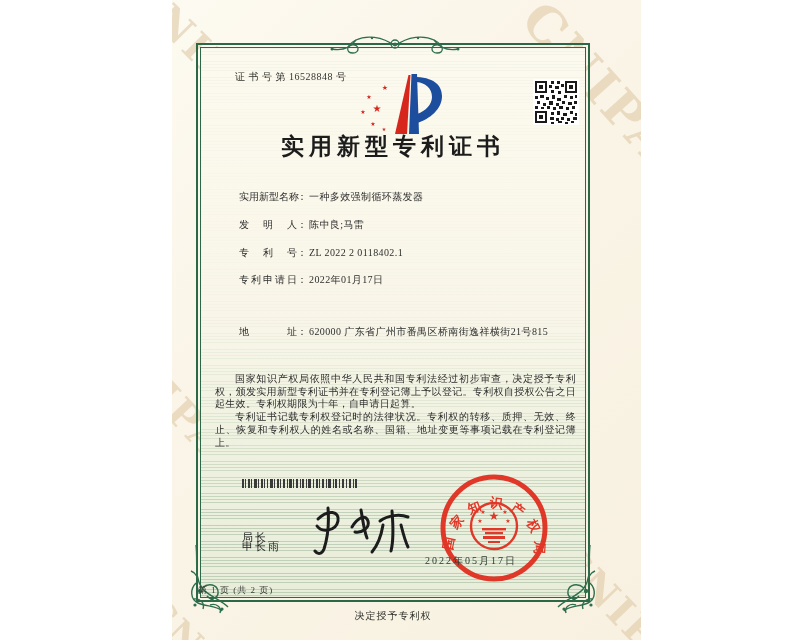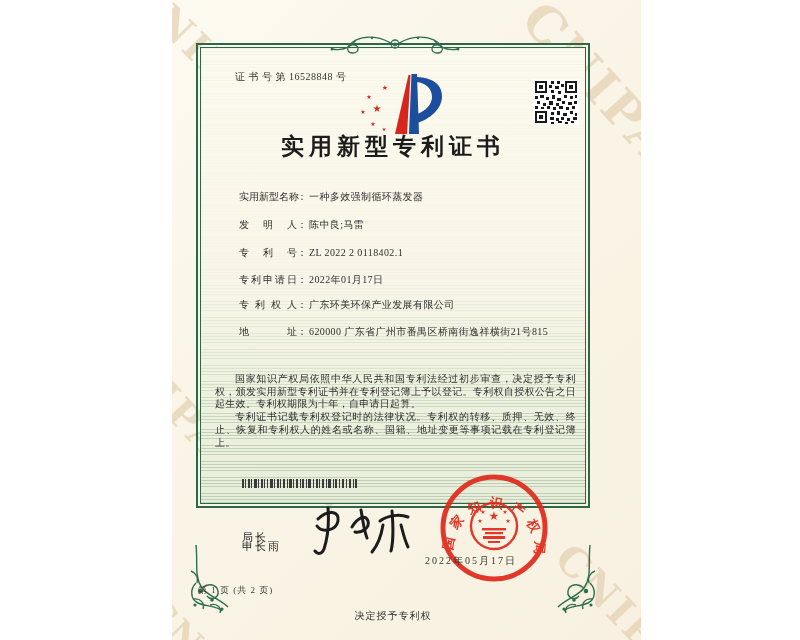--- a/index.html
+++ b/index.html
@@ -18,21 +18,21 @@
   .wm.gray { color:rgba(198,188,166,0.42); }
   .wm1 { left:-18px; top:-30px; font-size:40px; transform:rotate(45deg); }
   .wm2 { left:382px; top:-10px; font-size:50px; transform:rotate(48deg); }
   .wm3 { left:250px; top:168px; font-size:34px; transform:rotate(50deg); }
   .wm4 { left:-46px; top:318px; font-size:40px; transform:rotate(47deg); }
   .wm5 { left:96px;  top:386px; font-size:34px; transform:rotate(50deg); }
   .wm6 { left:408px; top:534px; font-size:40px; transform:rotate(46deg); }
   .wm7 { left:-6px;  top:588px; font-size:36px; transform:rotate(45deg); }
 
   
-  .frame { position:absolute; left:24px; top:43px; width:394px; height:465px;
+  .frame { position:absolute; left:24px; top:43px; width:394px; height:559px;
            border:2.5px solid #2b6847; z-index:2; }
   .frame-inner { position:absolute; inset:2px; border:1px solid #2b6847;
            background:linear-gradient(180deg,#fcf9ee 0%,#f9f6e9 48%,#eef1df 76%,#e8edda 100%); }
   
   .frame-inner::after { content:""; position:absolute; inset:0;
            background:repeating-linear-gradient(180deg, rgba(124,160,128,0.38) 0px,
                       rgba(124,160,128,0.38) 0.8px, transparent 0.8px, transparent 3.2px);
            -webkit-mask-image:linear-gradient(180deg, rgba(0,0,0,0.18) 0%, rgba(0,0,0,0.05) 12%,
                       rgba(0,0,0,0.06) 45%, rgba(0,0,0,0.45) 70%, #000 85%, #000 100%);
            mask-image:linear-gradient(180deg, rgba(0,0,0,0.18) 0%, rgba(0,0,0,0.05) 12%,
@@ -231,23 +231,20 @@
     </div>
     <div class="frow f1">
       <span class="lbl">发明人</span><span class="colon">：</span><span class="val">陈中良;马雷</span>
     </div>
     <div class="frow f2">
       <span class="lbl">专利号</span><span class="colon">：</span><span class="val">ZL 2022 2 0118402.1</span>
     </div>
     <div class="frow f3">
       <span class="lbl">专利申请日</span><span class="colon">：</span><span class="val">2022年01月17日</span>
     </div>
-    <div class="frow f4">
-      <span class="lbl">专利权人</span><span class="colon">：</span><span class="val">广东环美环保产业发展有限公司</span>
-    </div>
     <div class="frow f5">
       <span class="lbl">地址</span><span class="colon">：</span><span class="val">620000 广东省广州市番禺区桥南街逸祥横街21号815</span>
     </div>
 
     <div class="paras">
       <p>国家知识产权局依照中华人民共和国专利法经过初步审查，决定授予专利权，颁发实用新型专利证书并在专利登记簿上予以登记。专利权自授权公告之日起生效。专利权期限为十年，自申请日起算。</p>
       <p>专利证书记载专利权登记时的法律状况。专利权的转移、质押、无效、终止、恢复和专利权人的姓名或名称、国籍、地址变更等事项记载在专利登记簿上。</p>
     </div>
 
     <svg class="barcode" viewBox="0 0 115 9" preserveAspectRatio="none">

